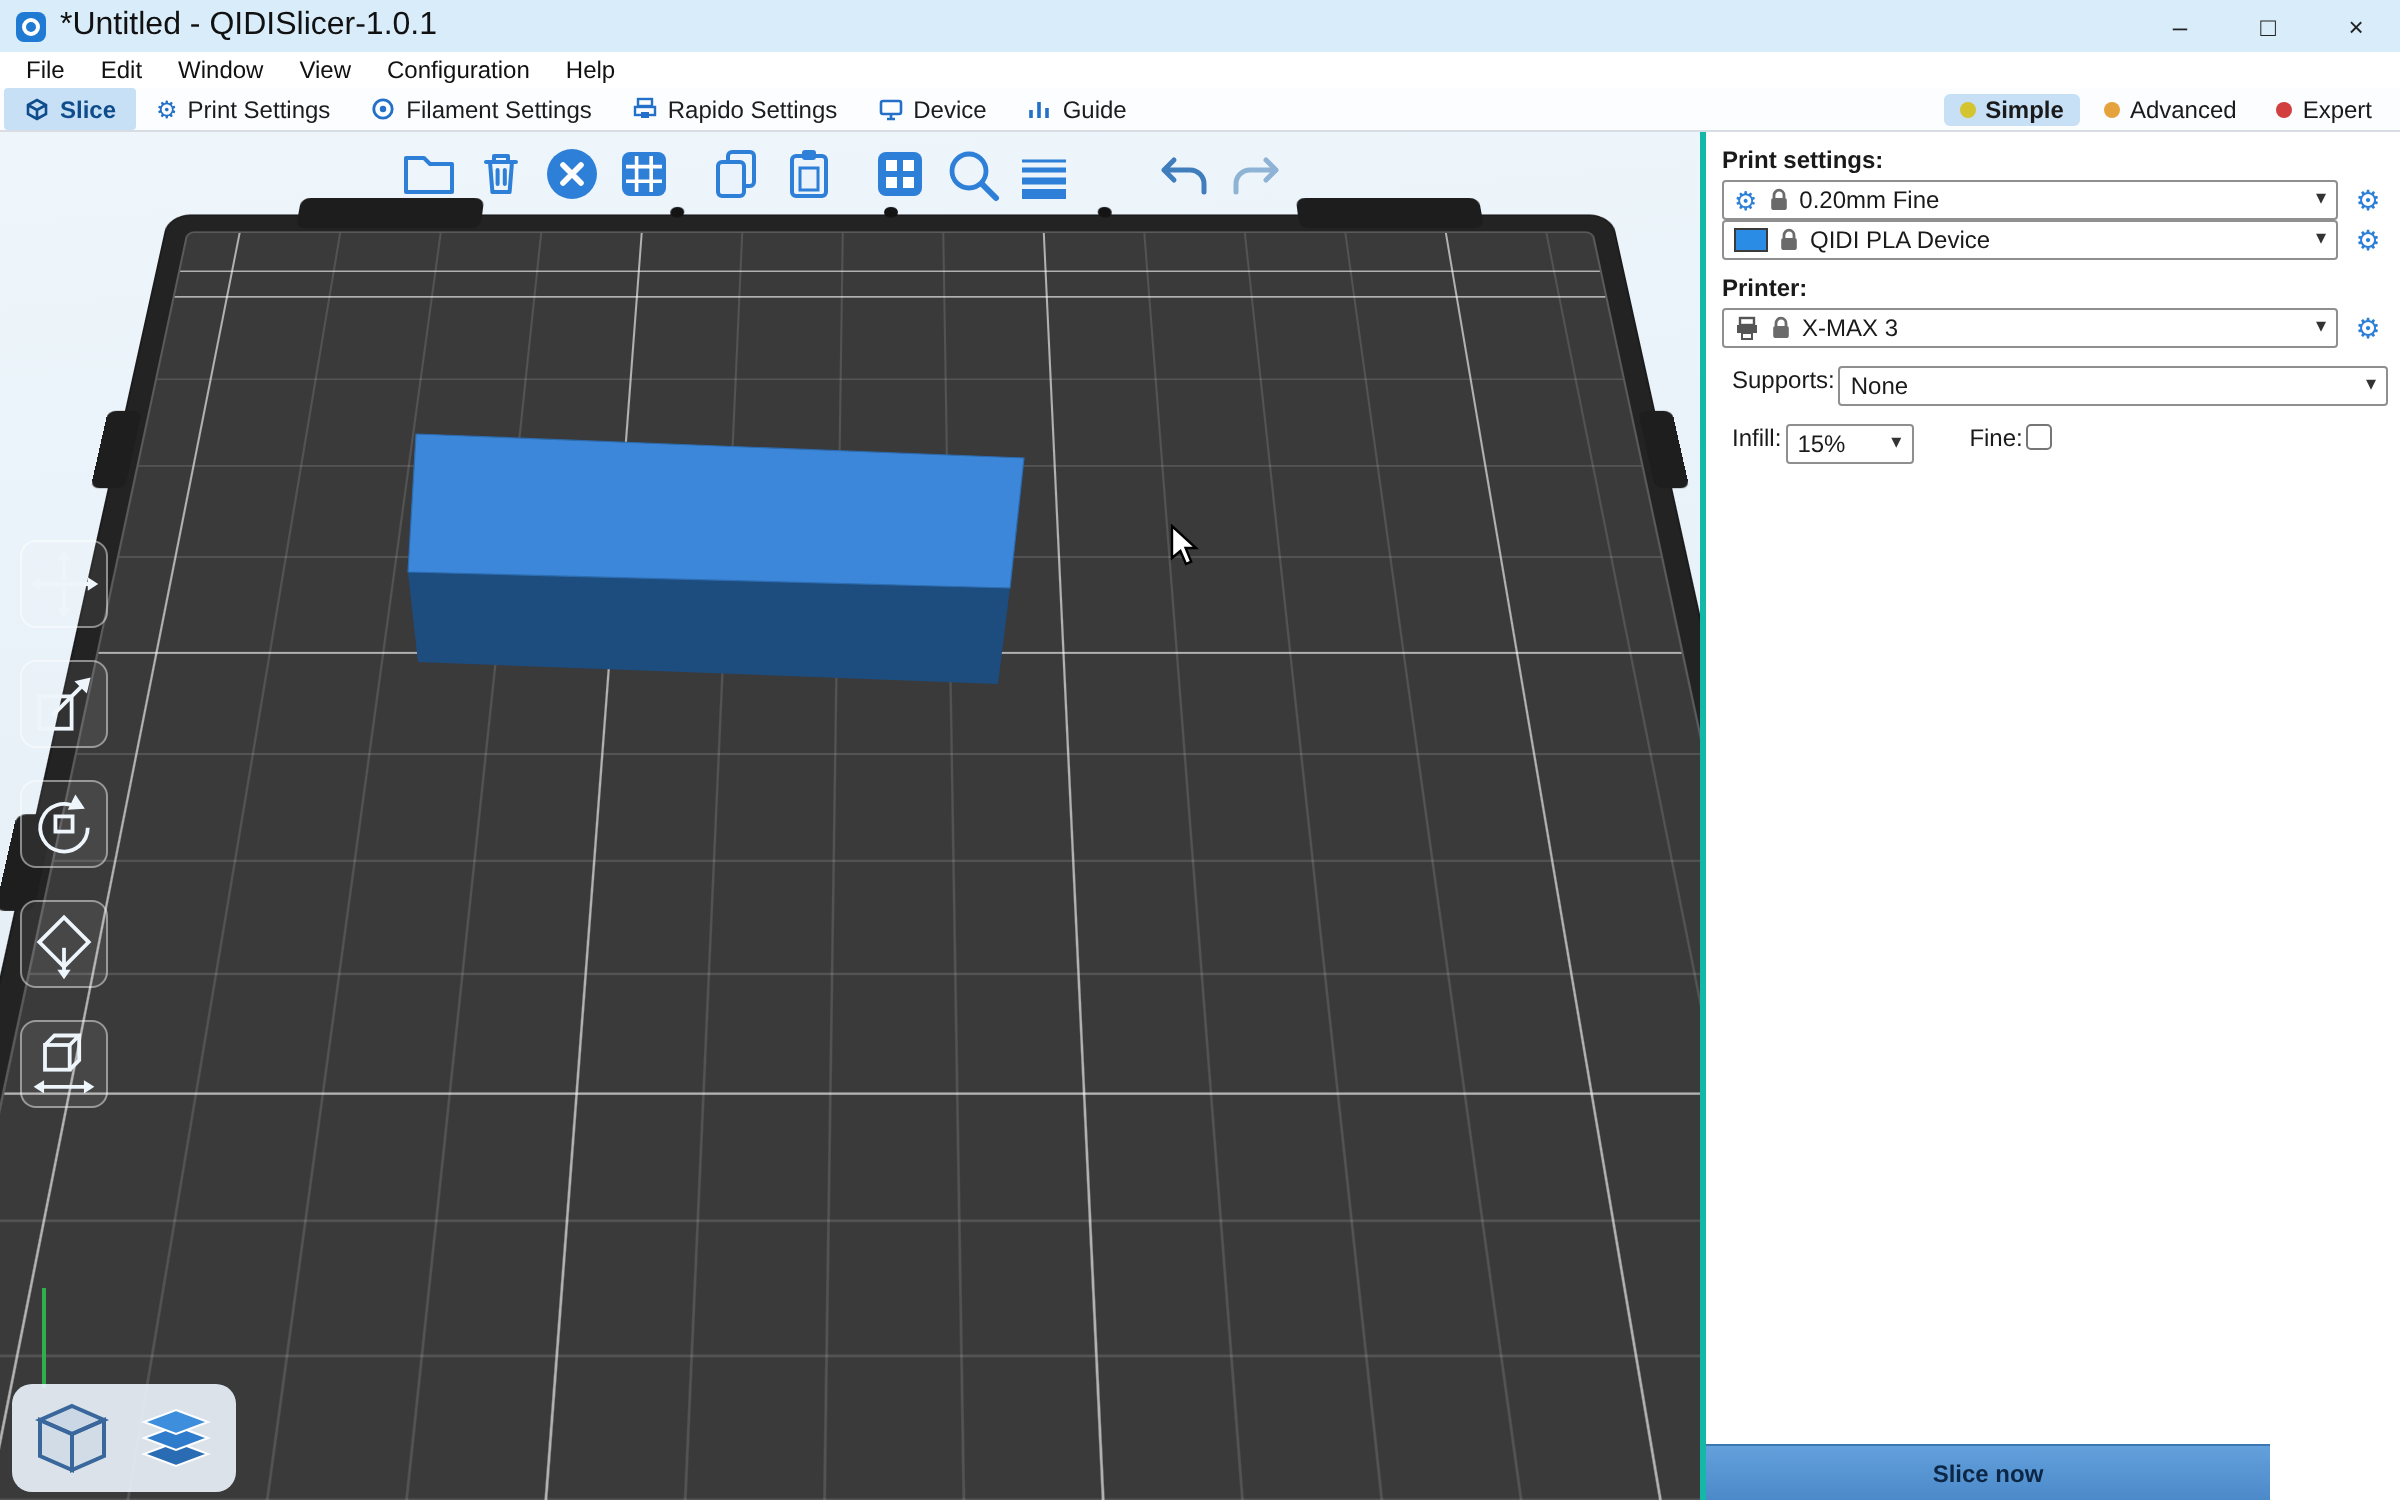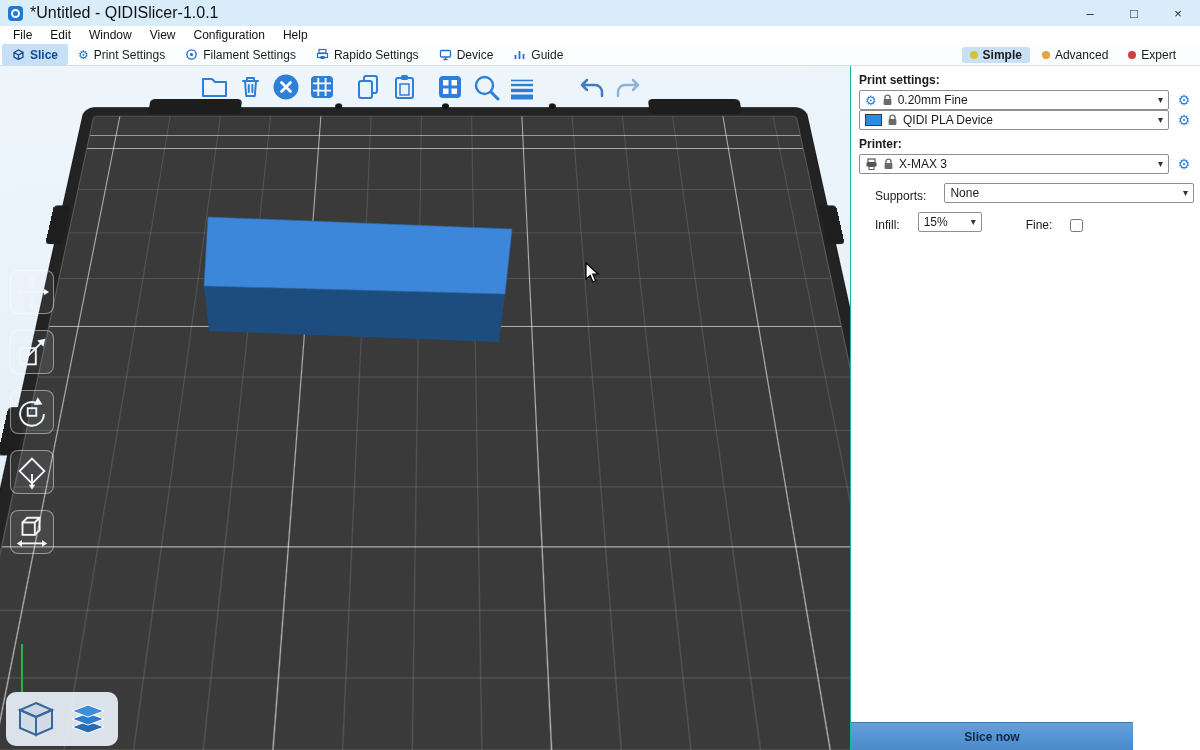--- a/index.html
+++ b/index.html
@@ -16,21 +16,21 @@
 
   
   .menubar{position:absolute;left:0;top:26px;width:1200px;height:18px;background:#fff;display:flex;align-items:flex-start;padding-left:4px}
   .menu-item{padding:0 9px;line-height:18px;color:#111}
 
   
   .tabbar{position:absolute;left:0;top:44px;width:1200px;height:22px;background:#fbfdff;border-bottom:1px solid #d7dde2;display:flex;align-items:stretch;padding-left:2px}
   .tab{display:flex;align-items:center;gap:5px;padding:0 10px;color:#1c1c1c}
   .tab.active{background:#c7e0f6;color:#0f4c8c;font-weight:700;border-radius:2px}
   .tabglyph{color:#2470c8;font-size:12px;line-height:1}
-  .modes{margin-left:auto;display:flex;align-items:center;gap:4px;padding-right:16px}
+  .modes{margin-left:auto;display:flex;align-items:center;gap:4px;padding-right:6px}
   .mode{display:flex;align-items:center;gap:5px;padding:1px 8px;border-radius:3px}
   .mode.active{background:#c7e0f6;font-weight:700}
   .dot{width:8px;height:8px;border-radius:50%;flex:0 0 auto}
 
   
   .viewport{position:absolute;left:0;top:66px;width:850px;height:684px;overflow:hidden;background:linear-gradient(175deg,#eef6fc 0%,#e8f1f8 45%,#dde7ef 100%)}
   .bed-wrap{position:absolute;left:85px;top:42px;width:720px;height:640px;transform-origin:50% 0;transform:perspective(1370px) rotateX(40deg);background:#232324;border-radius:10px;box-shadow:0 0 0 1px #1c1c1d}
   .bed-tab{position:absolute;top:-12px;width:92px;height:20px;background:#1d1d1e;border-radius:5px}
   .t-left{left:64px}.t-right{right:64px}
   .bed-screw{position:absolute;top:-6px;width:7px;height:7px;border-radius:50%;background:#141415}
@@ -54,30 +54,30 @@
   .ltbtn{width:44px;height:44px;border:1px solid rgba(255,255,255,.45);border-radius:8px;background:rgba(255,255,255,.07);display:flex;align-items:center;justify-content:center}
 
   .view-toolbar{position:absolute;left:6px;bottom:4px;width:112px;height:54px;background:rgba(233,241,248,.92);border-radius:10px;display:flex;align-items:center;justify-content:space-around;padding:0 4px}
   .vbtn{width:48px;height:48px;display:flex;align-items:center;justify-content:center;background:none;border:none;border-radius:8px}
 
   .axis{position:absolute;left:21px;top:578px;width:2px;height:50px;background:#2fae4e}
   .model-layer{position:absolute;left:0;top:0;pointer-events:none}
   .cursor{position:absolute;left:585px;top:196px;pointer-events:none}
 
   
-  .sidebar{position:absolute;left:850px;top:66px;width:350px;height:684px;background:#fff;border-left:1px solid #14b8a6}
+  .sidebar{position:absolute;left:850px;top:66px;width:350px;height:684px;background:#fff;border-left:3px solid #14b8a6}
   .sb-label{margin:7px 8px 3px;font-weight:700}
   .combo-row{display:flex;align-items:center;margin:0 6px 0 8px}
   .combo{flex:1;height:20px;border:1px solid #8f8f8f;border-radius:2px;background:#fff;display:flex;align-items:center;gap:5px;padding:0 5px;min-width:0}
   .combo .val{flex:1;white-space:nowrap;overflow:hidden;text-align:left}
   .chev{color:#333;font-size:10px;line-height:1}
   .gear-in{color:#2e7fd8;font-size:13px;line-height:1}
   .gear-out{width:20px;margin-left:5px;color:#2e7fd8;font-size:14px;text-align:center;background:none;border:none;line-height:1}
   .swatch{width:17px;height:12px;border:1px solid #3a3a3a;flex:0 0 auto}
-  .row-inline{display:flex;align-items:flex-end;margin:9px 6px 0 24px;gap:18px}
+  .row-inline{display:flex;align-items:flex-start;margin:9px 6px 0 13px;gap:2px}
   .combo.small{flex:0 0 64px}
   .brim-label{margin-left:26px}
   .brim-check{width:13px;height:13px}
   .slice-btn{position:absolute;left:0;bottom:0;width:282px;height:28px;background:linear-gradient(#63a0dc,#4b89c9);border:none;border-top:1px solid #3c77b4;font-weight:700;color:#0c2746;font-size:12px;font-family:inherit}
 </style>
 </head>
 <body>
 
 <div class="titlebar">
   <div class="app-logo"></div>

